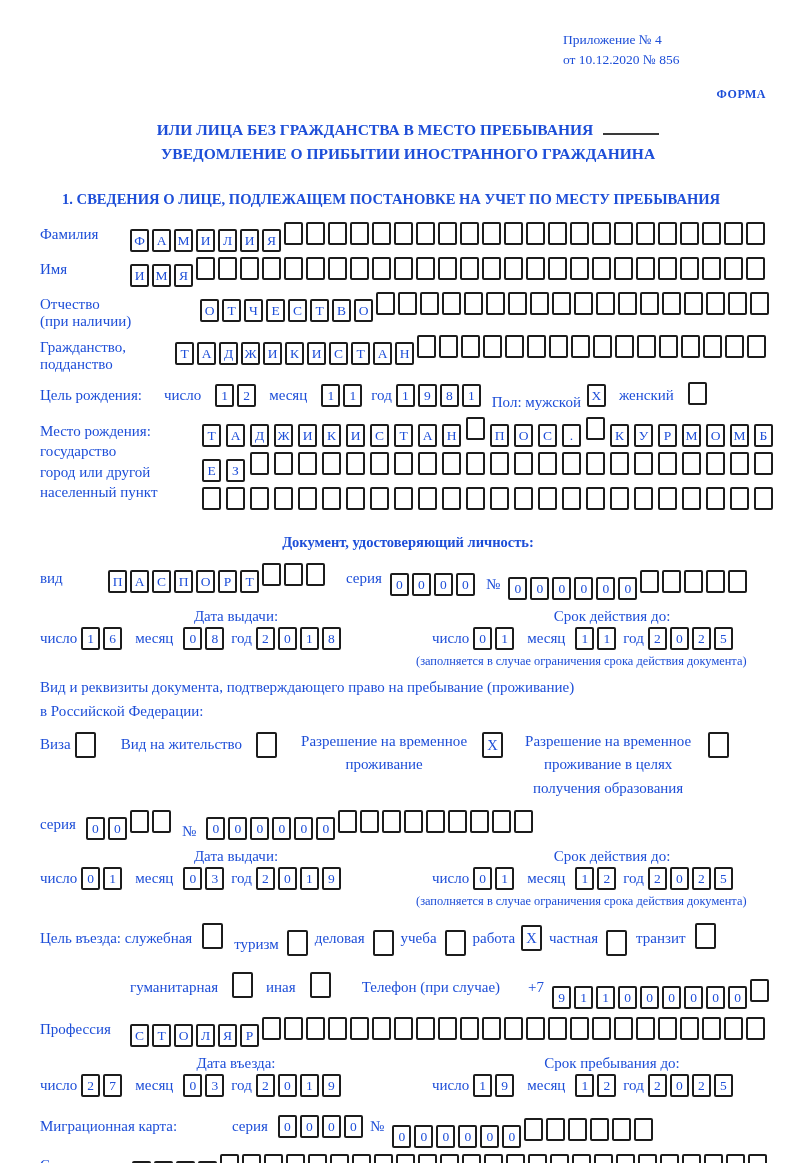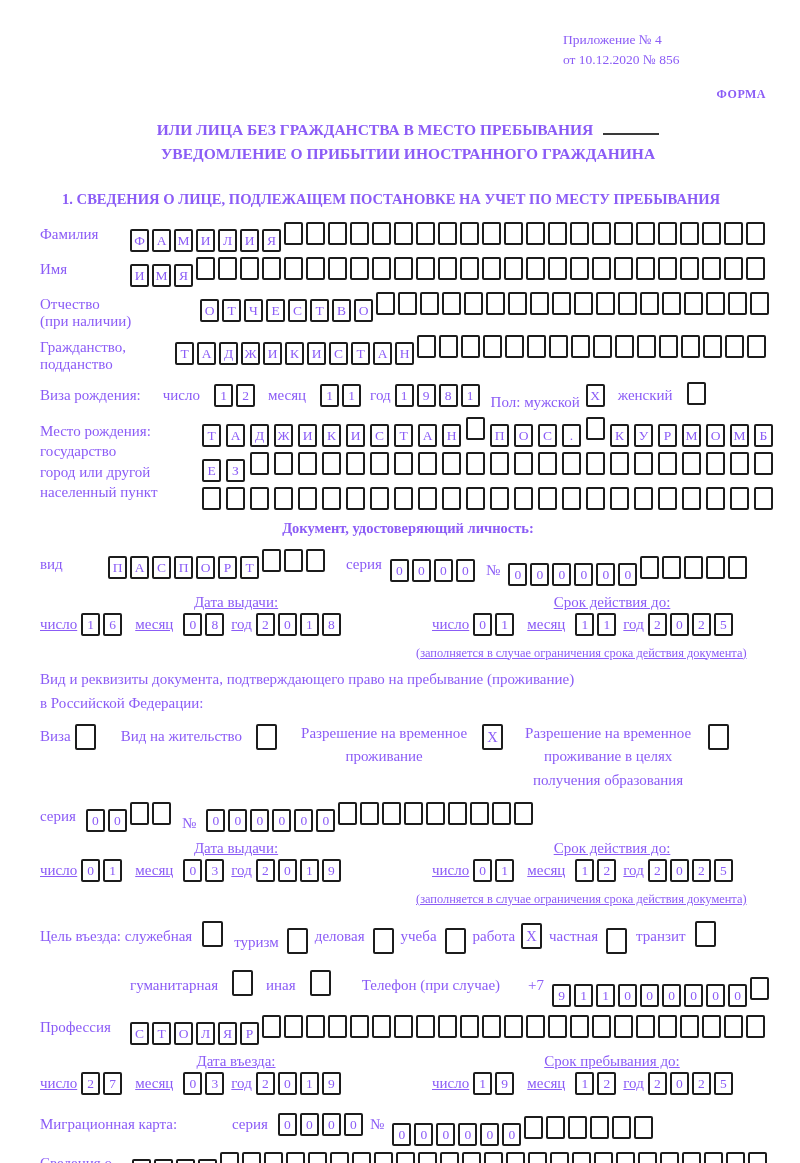--- a/index.html
+++ b/index.html
@@ -1,17 +1,17 @@
 <!DOCTYPE html>
 <html><head>
 <meta charset="utf-8">
 <style>
   html,body{margin:0;padding:0;background:#fff;}
   .page{
-    width:800px;height:1163px;box-sizing:border-box;background:#fff;color:#8b5cf6;
+    width:800px;height:1163px;box-sizing:border-box;background:#fff;color:#1d4ed8;
     font-family:"Liberation Serif","DejaVu Serif",serif;font-size:15px;
     padding:30px 24px 10px 40px;overflow:hidden;position:relative;
   }
   .hdr{margin-left:523px;font-size:13.5px;line-height:1.5;}
   .hdr .grp2{margin-top:4px;}
   .forma{text-align:right;font-weight:bold;font-size:12px;margin:16px 10px 0 0;letter-spacing:.5px;}
   .title{text-align:center;font-weight:bold;font-size:15.5px;line-height:1.55;margin-top:16px;}
   .uline{display:inline-block;width:56px;height:12px;border-bottom:2.5px solid #3a3a3a;margin-left:10px;}
   .sect{font-weight:bold;font-size:14.6px;margin:25px 0 14px 22px;white-space:nowrap;}
   .row{display:flex;align-items:flex-start;margin-bottom:5px;}
@@ -21,28 +21,28 @@
   .cell{
     display:inline-block;box-sizing:border-box;width:19px;height:23px;border:2px solid #1c1c1c;
     border-radius:2px;margin-right:3px;text-align:center;font-size:13.5px;line-height:19px;
     font-family:"Liberation Serif","DejaVu Serif",serif;background:#fff;
   }
   .wide .cell{margin-right:5px;}
   .bx .cell{width:21px;height:26px;line-height:22px;font-size:14.5px;}
   .mrow{margin-bottom:5px;}
   .g4{margin-left:4px;}.g6{margin-left:6px;}.g8{margin-left:8px;margin-top:13px;}.g10{margin-left:10px;}
   .g14{margin-left:14px;}.g18{margin-left:18px;}.g22{margin-left:22px;}.g28{margin-left:28px;}
-  .dochead{text-align:center;font-weight:bold;font-size:14.5px;margin:6px 0 6px 0;}
+  .dochead{text-align:center;font-weight:bold;font-size:14.5px;margin:20px 0 6px 0;}
   .datesec{display:flex;margin:8px 0 6px 0;}
-  .datecol{flex:none;text-decoration:underline;}
+  .datecol{flex:none;}
   .datecol.left{width:392px;}
   .datecol.right{width:360px;}
   .datehead{text-align:center;font-size:15px;margin-bottom:2px;}
   .dateline{display:flex;align-items:center;}
-  .note{font-size:12.4px;margin-top:10px;white-space:nowrap;margin-left:-16px;}
+  .note{font-size:12.4px;margin-top:4px;white-space:nowrap;margin-left:-16px;}
   .para{line-height:1.65;margin-top:4px;}
   .permits{margin-top:6px;}
   .plabel{padding-top:6px;}
   .optwrap{text-align:center;line-height:1.55;flex:none;}
   .opbox{margin-top:2px;}
   .replbl{line-height:19.5px;padding-top:2px;}
   .rrow{margin-bottom:5px;}
 </style>
 </head>
 <body>
@@ -83,21 +83,21 @@
 
   <div class="row">
     <div class="lbl" style="width:135px">
       <div>Гражданство,</div>
       <div>подданство</div>
     </div>
     <div class="cells"><span class="cell">Т</span><span class="cell">А</span><span class="cell">Д</span><span class="cell">Ж</span><span class="cell">И</span><span class="cell">К</span><span class="cell">И</span><span class="cell">С</span><span class="cell">Т</span><span class="cell">А</span><span class="cell">Н</span><span class="cell"></span><span class="cell"></span><span class="cell"></span><span class="cell"></span><span class="cell"></span><span class="cell"></span><span class="cell"></span><span class="cell"></span><span class="cell"></span><span class="cell"></span><span class="cell"></span><span class="cell"></span><span class="cell"></span><span class="cell"></span><span class="cell"></span><span class="cell"></span></div>
   </div>
 
   <div class="row center" style="margin-top:8px">
-    <span>Виза рождения:</span>
+    <span>Цель рождения:</span>
     <span class="g22">число</span>
     <span class="cells g14"><span class="cell">1</span><span class="cell">2</span></span>
     <span class="g10">месяц</span>
     <span class="cells g14"><span class="cell">1</span><span class="cell">1</span></span>
     <span class="g6">год</span>
     <span class="cells g4"><span class="cell">1</span><span class="cell">9</span><span class="cell">8</span><span class="cell">1</span></span>
     <span class="g8">Пол: мужской</span>
     <span class="cells g6"><span class="cell">X</span></span>
     <span class="g10">женский</span>
     <span class="cells g14"><span class="cell"></span></span>

